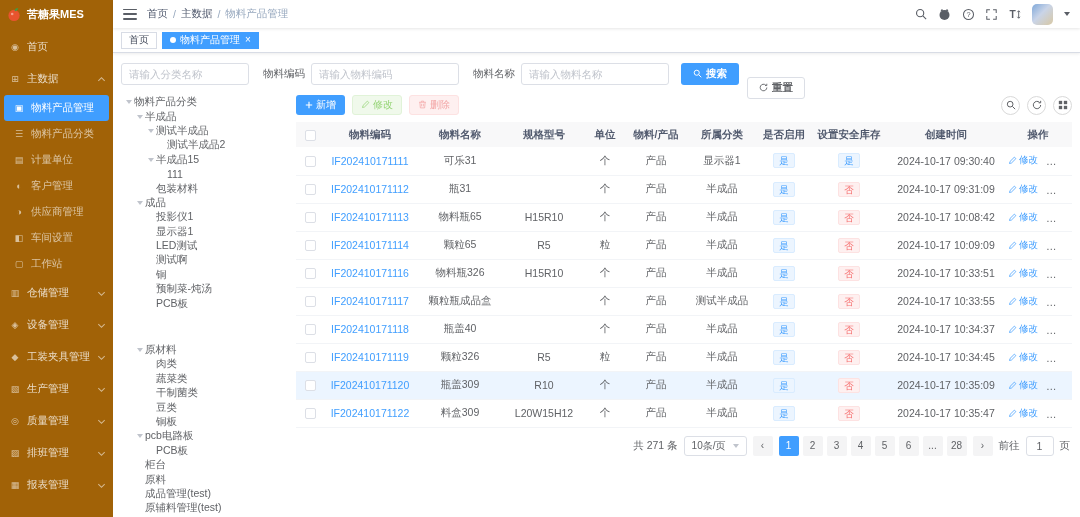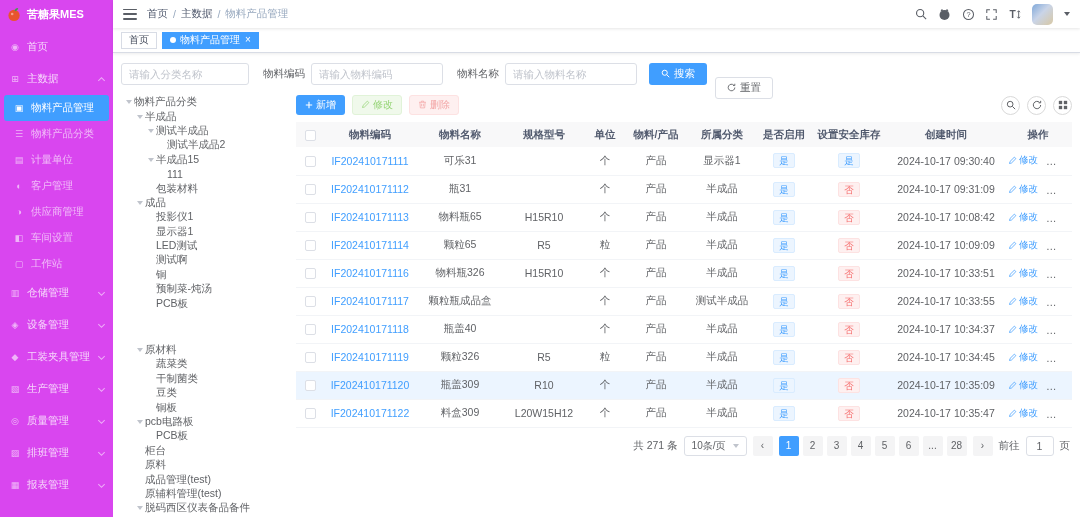--- a/index.html
+++ b/index.html
@@ -1,21 +1,21 @@
 <!DOCTYPE html>
 <html><head>
 <meta charset="utf-8">
 <style>
   * { margin:0; padding:0; box-sizing:border-box; }
   html,body { width:1080px; height:517px; overflow:hidden; background:#fff;
     font-family:"Liberation Sans","DejaVu Sans",sans-serif; }
   .app { display:flex; width:1080px; height:517px; }
 
   
-  .sidebar { width:113px; flex-shrink:0; background:#d946ef; display:flex; flex-direction:column; overflow:hidden; }
+  .sidebar { width:113px; flex-shrink:0; background:#a16207; display:flex; flex-direction:column; overflow:hidden; }
   .logo-bar { height:28px; display:flex; align-items:center; padding:0 7px; gap:5px; flex-shrink:0; cursor:pointer; }
   .logo-title { color:#fff; font-size:11px; font-weight:bold; white-space:nowrap; }
   .menu { flex:1; overflow:hidden; padding-top:3px; }
   .menu-item { height:32px; display:flex; align-items:center; padding:0 9px; gap:6px; color:rgba(255,255,255,.78); font-size:10.5px; cursor:pointer; white-space:nowrap; }
   .menu-item .mi-icon { width:12px; text-align:center; font-size:9px; color:rgba(255,255,255,.6); flex-shrink:0; }
   .menu-item.sub { height:26px; padding-left:13px; color:rgba(255,255,255,.62); }
   .menu-item.active { background:#409eff; border-radius:3px; margin:0 4px; padding-left:9px; color:#fff; }
   .menu-item.active .mi-icon { color:#fff; }
   .chev { width:5px; height:5px; border-right:1px solid rgba(255,255,255,.55); border-bottom:1px solid rgba(255,255,255,.55); transform:rotate(45deg); margin-left:auto; margin-top:-2px; }
   .chev.up { transform:rotate(-135deg); margin-top:3px; }
@@ -40,22 +40,22 @@
   .tag-dot { width:6px; height:6px; border-radius:50%; background:#fff; }
   .tag-close { font-size:10px; line-height:1; margin-left:1px; }
 
   
   .page { flex:1; background:#fff; padding:6px 8px 0 8px; display:flex; flex-direction:column; overflow:hidden; }
   .query-row { display:flex; align-items:center; height:30px; flex-shrink:0; }
   .input { height:22px; border:1px solid #dcdfe6; border-radius:3px; font-size:10.5px; padding:0 7px; color:#606266; background:#fff; outline:none; font-family:inherit; }
   .input::placeholder { color:#c0c4cc; }
   .tree-search { width:128px; }
   .q-label { font-size:10.5px; color:#606266; margin:0 6px 0 14px; }
-  .q-input { width:132px; }
-  .btn { height:22px; border-radius:3px; font-size:10.5px; display:inline-flex; align-items:center; gap:4px; padding:0 11px; cursor:pointer; border:1px solid transparent; font-family:inherit; }
+  .q-input { width:148px; }
+  .btn { height:22px; border-radius:3px; font-size:10.5px; display:inline-flex; align-items:center; gap:4px; padding:0 11px; cursor:pointer; border:1px solid transparent; font-family:inherit;font-weight:bold; }
   .btn-primary { background:#409eff; color:#fff; margin-left:12px; }
   .btn-plain { background:#fff; color:#606266; border-color:#dcdfe6; margin-left:8px;margin-top:28px; }
 
   .body-row { display:flex; flex:1; margin-top:4px; min-height:0; }
 
   
   .tree-panel { width:165px; flex-shrink:0; overflow:hidden; padding-top:2px; }
   .tree-node { height:14.4px; display:flex; align-items:center; cursor:pointer; white-space:nowrap; font-size:10.5px; color:#606266; }
   .tree-arrow { width:11px; display:flex; align-items:center; justify-content:center; flex-shrink:0; }
   .tri { width:0; height:0; border-left:3.5px solid transparent; border-right:3.5px solid transparent; border-top:4.5px solid #c0c4cc; }
@@ -340,20 +340,24 @@
               <span>PCB板</span>
             </div>
             <div class="tree-node" style="padding-left: 13px; margin-top: 32px;">
               <span class="tree-arrow">
                 <span class="tri"></span>
               </span>
               <span>原材料</span>
             </div>
             <div class="tree-node" style="padding-left: 24px;">
               <span class="tree-arrow"></span>
+              <span>肉类</span>
+            </div>
+            <div class="tree-node" style="padding-left: 24px;">
+              <span class="tree-arrow"></span>
               <span>蔬菜类</span>
             </div>
             <div class="tree-node" style="padding-left: 24px;">
               <span class="tree-arrow"></span>
               <span>干制菌类</span>
             </div>
             <div class="tree-node" style="padding-left: 24px;">
               <span class="tree-arrow"></span>
               <span>豆类</span>
             </div>

